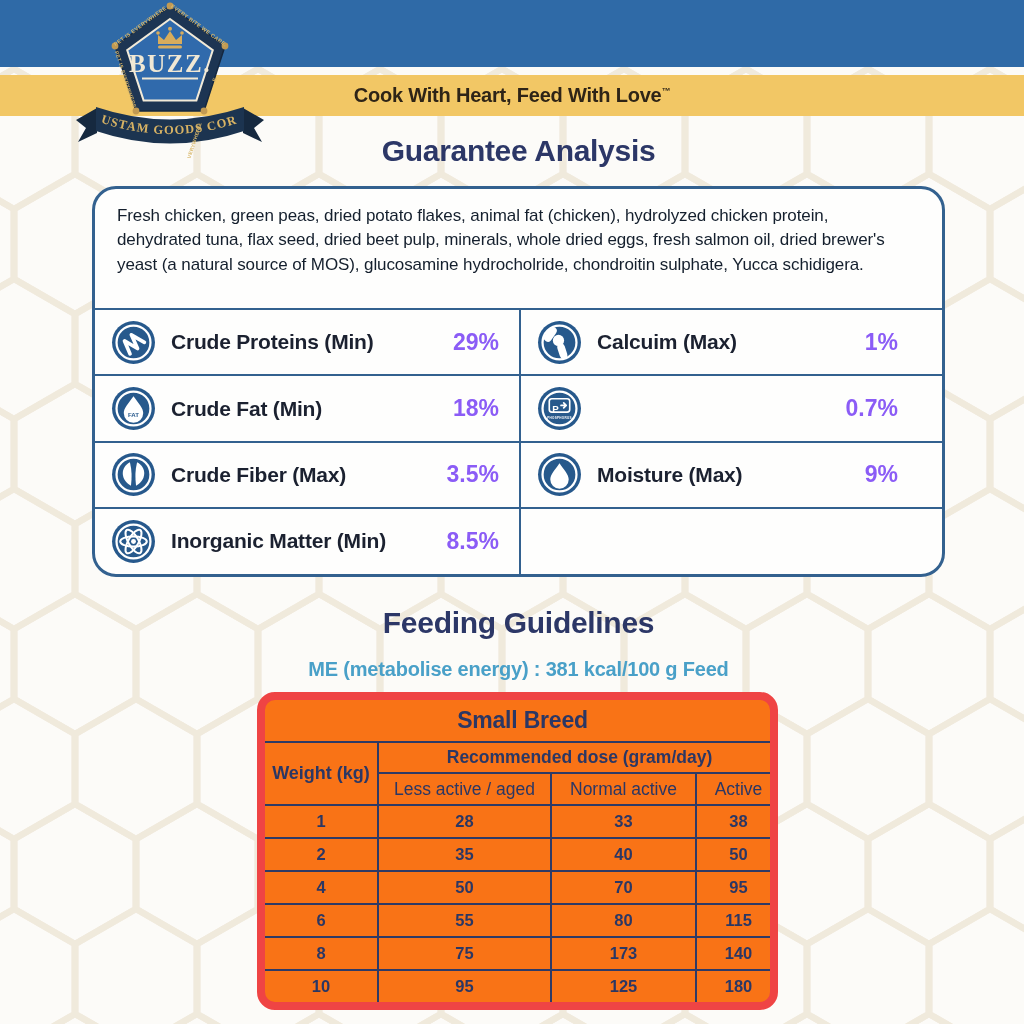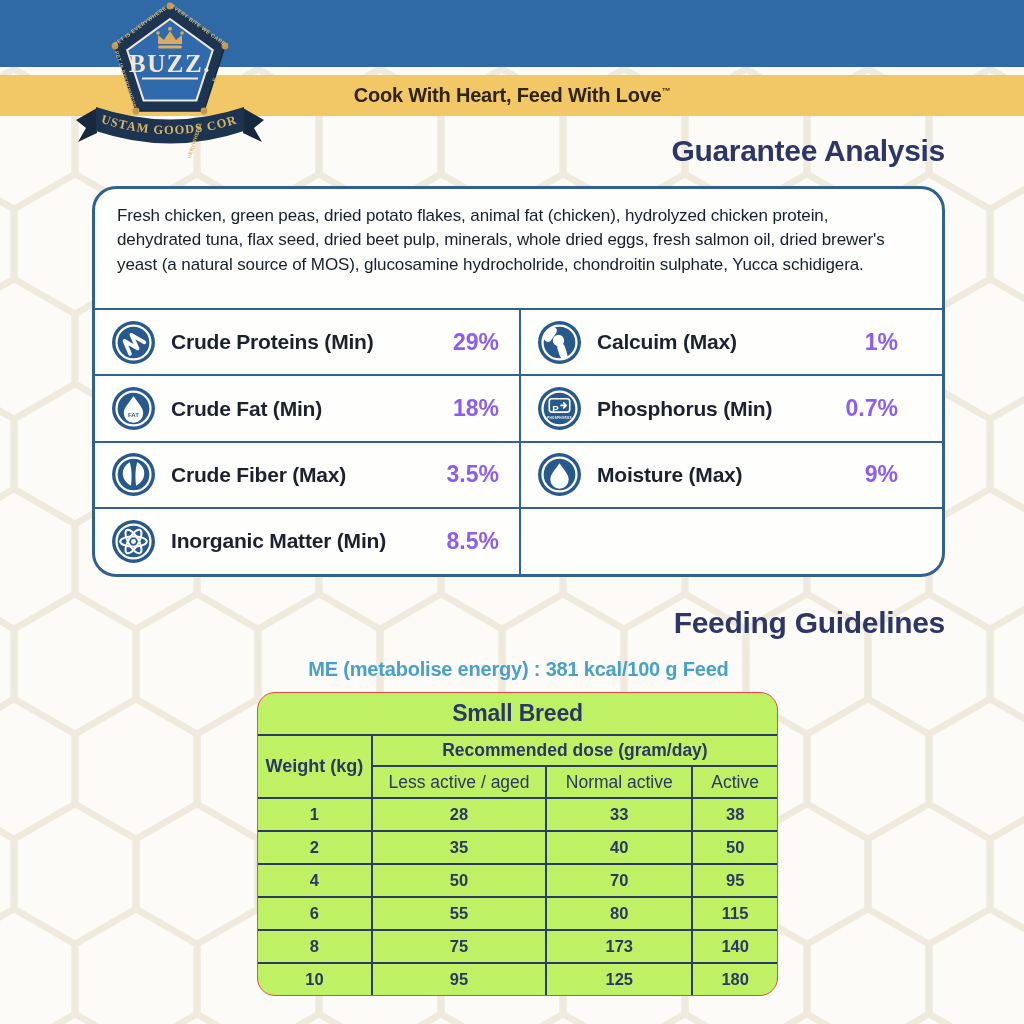--- a/index.html
+++ b/index.html
@@ -14,21 +14,21 @@
   
   .topbar{left:0;top:0;width:1024px;height:67px;background:#2F6AA7;}
   .goldbar{left:0;top:75px;width:1024px;height:41px;background:#F2C765;
     display:flex;align-items:center;justify-content:center;}
   .tagline{font-size:20px;font-weight:700;color:#2E2417;letter-spacing:-0.2px;}
   .tagline sup{font-size:9px;font-weight:700;vertical-align:super;}
 
   .badge{left:74px;top:2px;width:192px;height:160px;}
 
   
-  .title{width:853px;left:92px;text-align:right;margin:0;
+  .title{width:853px;left:92px;text-align:center;margin:0;
     font-size:30px;font-weight:700;color:#2C3767;letter-spacing:-0.3px;}
   .ga-title{top:134px;}
   .fg-title{top:606px;}
   .meline{left:92px;top:658px;width:853px;text-align:center;
     font-size:20px;font-weight:700;color:#49A0C8;letter-spacing:-0.2px;}
 
   
   .gabox{left:92px;top:186px;width:853px;height:391px;box-sizing:border-box;
     background:#FEFEFD;border:3px solid #33618F;border-radius:24px;overflow:hidden;}
   .ingredients{height:119px;box-sizing:border-box;margin:0;
@@ -37,21 +37,21 @@
   .ggrid{display:grid;grid-template-columns:426px 1fr;grid-auto-rows:66.4px;}
   .gcell{display:flex;align-items:center;box-sizing:border-box;
     border-top:2.5px solid #33618F;padding:0 44px 0 16px;}
   .gcell.left{border-right:2.5px solid #33618F;padding-right:20px;}
   .nico{width:45px;height:45px;flex:0 0 45px;}
   .nlabel{margin-left:15px;font-size:21px;font-weight:700;color:#1B2130;letter-spacing:-0.2px;white-space:nowrap;}
   .nvalue{margin-left:auto;font-size:23px;font-weight:700;color:#8b5cf6;}
 
   
   .ftwrap{left:257px;top:692px;width:521px;box-sizing:border-box;
-    border:1px solid #ef4444;border-radius:18px;overflow:hidden;background:#bef264;}
+    border:8px solid #ef4444;border-radius:18px;overflow:hidden;background:#f97316;}
   table.feed{border-collapse:collapse;width:100%;table-layout:fixed;}
   table.feed td{border:2px solid #2E3A66;text-align:center;vertical-align:middle;
     color:#2B3764;padding:0;}
   table.feed tr:first-child td{border-top:none;}
   table.feed tr td:first-child{border-left:none;}
   table.feed tr td:last-child{border-right:none;}
   table.feed tr:last-child td{border-bottom:none;}
   .t-title td{height:41px;font-size:23px;font-weight:700;letter-spacing:-0.2px;}
   .t-dose td{height:29px;font-size:17.5px;font-weight:700;}
   .t-sub td{height:30px;font-size:17.5px;font-weight:400;}
@@ -165,21 +165,20 @@
 
     <div class="gcell">
       <svg class="nico" viewBox="-22 -22 44 44">
         <circle r="21" fill="#27598C"></circle>
           <circle r="16.6" fill="none" stroke="#fff" stroke-width="2.2"></circle>
         <rect x="-10" y="-9.5" width="20" height="13" rx="2.5" fill="none" stroke="#fff" stroke-width="1.6"></rect>
         <text x="-4" y="1" text-anchor="middle" dominant-baseline="middle" font-size="9.5" font-weight="700" fill="#fff">P</text>
         <path d="M1.5,-3 h5 M6.5,-3 l-2.4,-2.4 M6.5,-3 l-2.4,2.4" stroke="#fff" stroke-width="1.7" fill="none" stroke-linecap="round"></path>
         <text x="0" y="10.5" text-anchor="middle" font-size="3" font-weight="700" fill="#fff" letter-spacing="0.3">PHOSPHORUS</text>
       </svg>
-      <span class="nlabel">Phosphorus (Min)</span>
       <span class="nvalue">0.7%</span>
     </div>
 
     <div class="gcell left">
       <svg class="nico" viewBox="-22 -22 44 44">
         <circle r="21" fill="#27598C"></circle>
           <circle r="16.6" fill="none" stroke="#fff" stroke-width="2.2"></circle>
         <g fill="#fff">
           <path d="M-2.5,11 C-13,5 -13,-7 -3.5,-12 C-1.5,-4 -1.5,3 -2.5,11 Z"></path>
           <path d="M2.5,11 C13,5 13,-7 3.5,-12 C1.5,-4 1.5,3 2.5,11 Z"></path>

